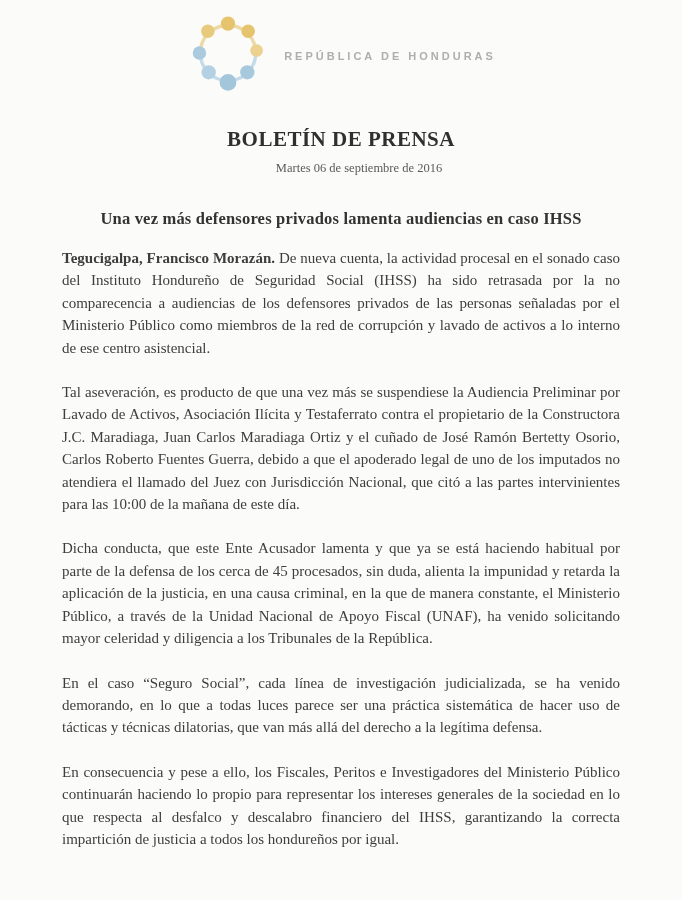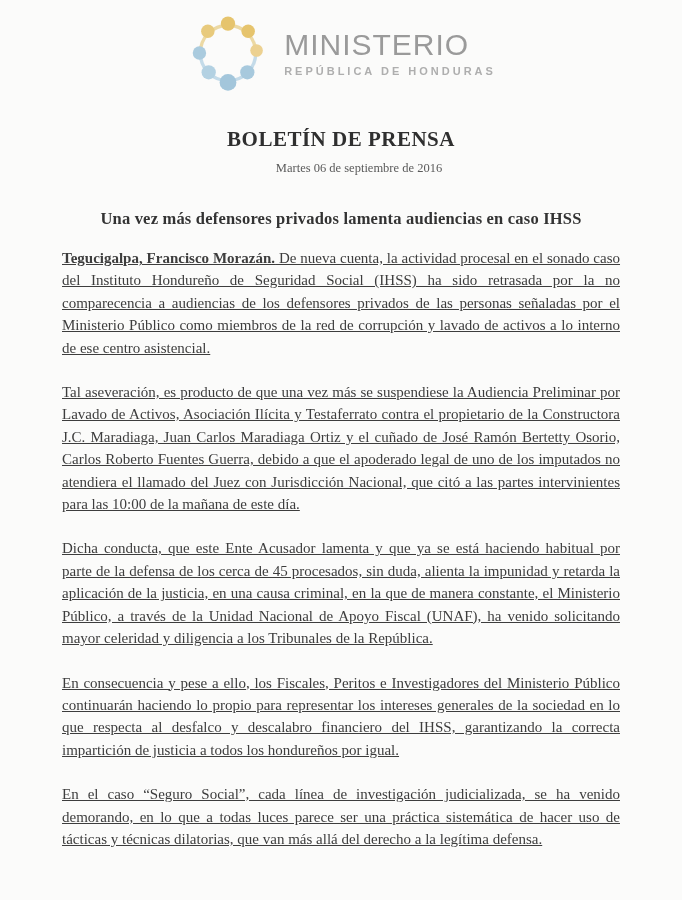--- a/index.html
+++ b/index.html
@@ -72,21 +72,20 @@
     text-align: center;
     font-size: 16.5px;
     font-weight: bold;
     color: #333333;
     letter-spacing: 0.2px;
   }
   
   .doc-body {
     width: 558px;
     margin: 18px auto 1px auto;
-    text-decoration: underline;
   }
   .doc-body p {
     margin: 0 0 22px 0;
     font-size: 15px;
     line-height: 22.4px;
     text-align: justify;
     color: #3d3d3d;
   }
   .lead-bold { font-weight: bold; }
   
@@ -114,36 +113,35 @@
       <circle cx="74" cy="24" r="8" fill="#e6c46d"></circle>
       <circle cx="26" cy="24" r="8" fill="#e8ca7c"></circle>
       <circle cx="84" cy="47" r="7.5" fill="#ecd191"></circle>
 
       <circle cx="16" cy="50" r="8" fill="#aacbde"></circle>
       <circle cx="73" cy="73" r="8.5" fill="#a7c9dd"></circle>
       <circle cx="27" cy="73" r="8.5" fill="#b3d1e2"></circle>
       <circle cx="50" cy="85" r="10" fill="#a3c6db"></circle>
     </svg>
     <div class="ministry-text">
-      <div class="ministry-name">MINISTERIO</div>
       <div class="ministry-tagline">REPÚBLICA DE HONDURAS</div>
     </div>
   </div>
 
   <div class="bulletin-title">BOLETÍN DE PRENSA</div>
   <div class="bulletin-date">Martes 06 de septiembre de 2016</div>
 
   <div class="headline">Una vez más defensores privados lamenta audiencias en caso IHSS</div>
 
   <div class="doc-body">
     <p><span class="lead-bold">Tegucigalpa, Francisco Morazán.</span><span> De nueva cuenta, la actividad procesal en el sonado caso del Instituto Hondureño de Seguridad Social (IHSS) ha sido retrasada por la no comparecencia a audiencias de los defensores privados de las personas señaladas por el Ministerio Público como miembros de la red de corrupción y lavado de activos a lo interno de ese centro asistencial.</span></p>
     <p>Tal aseveración, es producto de que una vez más se suspendiese la Audiencia Preliminar por Lavado de Activos, Asociación Ilícita y Testaferrato contra el propietario de la Constructora J.C. Maradiaga, Juan Carlos Maradiaga Ortiz y el cuñado de José Ramón Bertetty Osorio, Carlos Roberto Fuentes Guerra, debido a que el apoderado legal de uno de los imputados no atendiera el llamado del Juez con Jurisdicción Nacional, que citó a las partes intervinientes para las 10:00 de la mañana de este día.</p>
     <p>Dicha conducta, que este Ente Acusador lamenta y que ya se está haciendo habitual por parte de la defensa de los cerca de 45 procesados, sin duda, alienta la impunidad y retarda la aplicación de la justicia, en una causa criminal, en la que de manera constante, el Ministerio Público, a través de la Unidad Nacional de Apoyo Fiscal (UNAF), ha venido solicitando mayor celeridad y diligencia a los Tribunales de la República.</p>
+    <p>En el caso “Seguro Social”, cada línea de investigación judicializada, se ha venido demorando, en lo que a todas luces parece ser una práctica sistemática de hacer uso de tácticas y técnicas dilatorias, que van más allá del derecho a la legítima defensa.</p>
     <p>En consecuencia y pese a ello, los Fiscales, Peritos e Investigadores del Ministerio Público continuarán haciendo lo propio para representar los intereses generales de la sociedad en lo que respecta al desfalco y descalabro financiero del IHSS, garantizando la correcta impartición de justicia a todos los hondureños por igual.</p>
-    <p>En el caso “Seguro Social”, cada línea de investigación judicializada, se ha venido demorando, en lo que a todas luces parece ser una práctica sistemática de hacer uso de tácticas y técnicas dilatorias, que van más allá del derecho a la legítima defensa.</p>
   </div>
 
   <div class="doc-footer">
     <div>División de Relaciones Públicas</div>
 
   </div>
 
 </div>
 
 </body></html>

